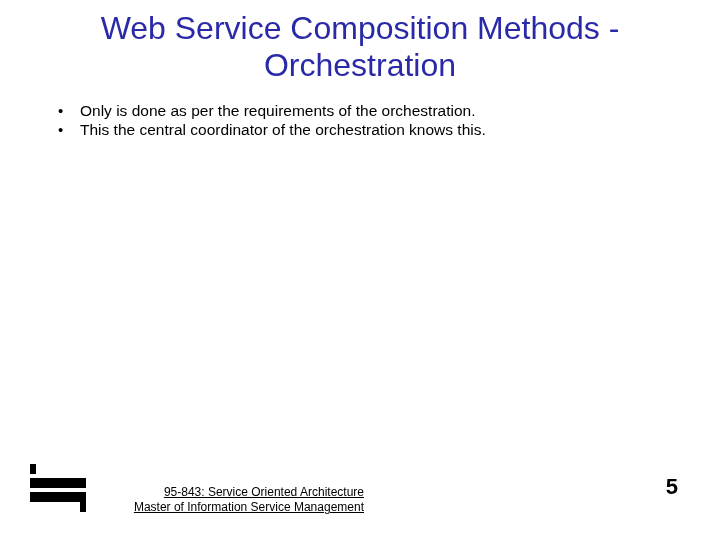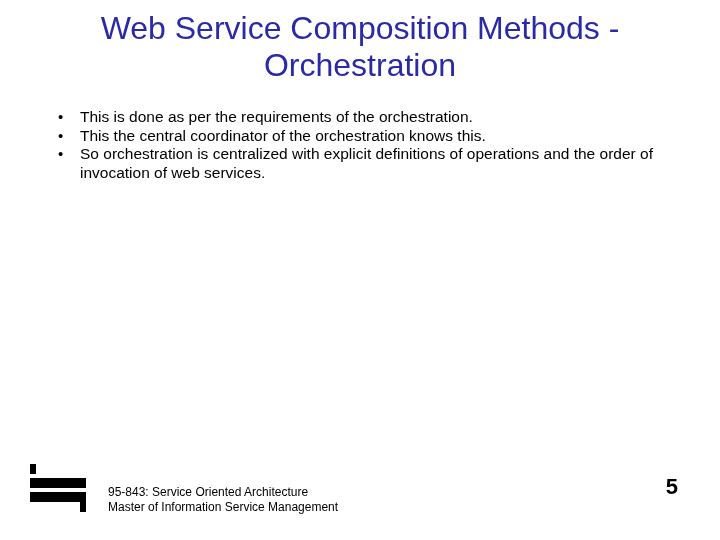--- a/index.html
+++ b/index.html
@@ -16,21 +16,21 @@
     height: 100%;
     padding: 10px 40px 0 40px;
     position: relative;
   }
   .title {
     color: #2a2aa8;
     font-size: 32px;
     font-weight: 400;
     text-align: center;
     line-height: 1.15;
-    margin-bottom: 24px;
+    margin-bottom: 18px;
     padding: 0 30px;
   }
   .bullets {
     list-style: none;
     padding-left: 18px;
   }
   .bullets li {
     color: #000;
     font-size: 15.5px;
     line-height: 1.22;
@@ -55,49 +55,49 @@
     align-items: center;
   }
   .logo {
     position: absolute;
     left: 30px;
     bottom: 10px;
   }
   .logo svg { display: block; }
   .footer-text {
     position: absolute;
-    left: 108px;
+    left: 124px;
     bottom: 6px;
     width: 240px;
-    text-align: left;
+    text-align: right;
     font-family: Arial, sans-serif;
     font-size: 12px;
     color: #000;
     line-height: 1.3;
+    text-decoration: underline;
   }
   .page-num {
     position: absolute;
     right: 42px;
     bottom: 22px;
     font-family: Arial, sans-serif;
     font-size: 22px;
     font-weight: bold;
     color: #000;
   }
 </style>
 </head>
 <body>
 
 <div class="slide">
   <h1 class="title">Web Service Composition Methods - Orchestration</h1>
 
   <ul class="bullets">
-    <li>This is done as per the requirements of the orchestration.</li>
+    <li>Only is done as per the requirements of the orchestration.</li>
     <li>This the central coordinator of the orchestration knows this.</li>
-    <li>So orchestration is centralized with explicit definitions of operations and the order of invocation of web services.</li>
   </ul>
 
   <div class="footer">
     <div class="logo">
       <svg width="56" height="48" viewBox="0 0 56 48">
         <rect x="0" y="0" width="6" height="10" fill="#000"></rect>
         <rect x="0" y="14" width="56" height="10" fill="#000"></rect>
         <rect x="0" y="28" width="56" height="10" fill="#000"></rect>
         <rect x="50" y="28" width="6" height="20" fill="#000"></rect>
       </svg>

